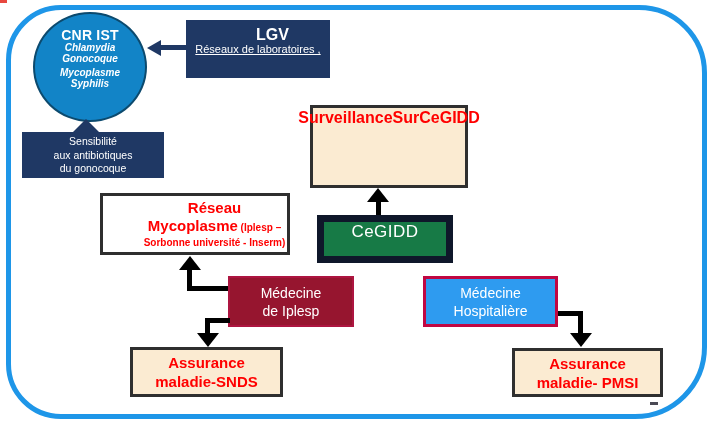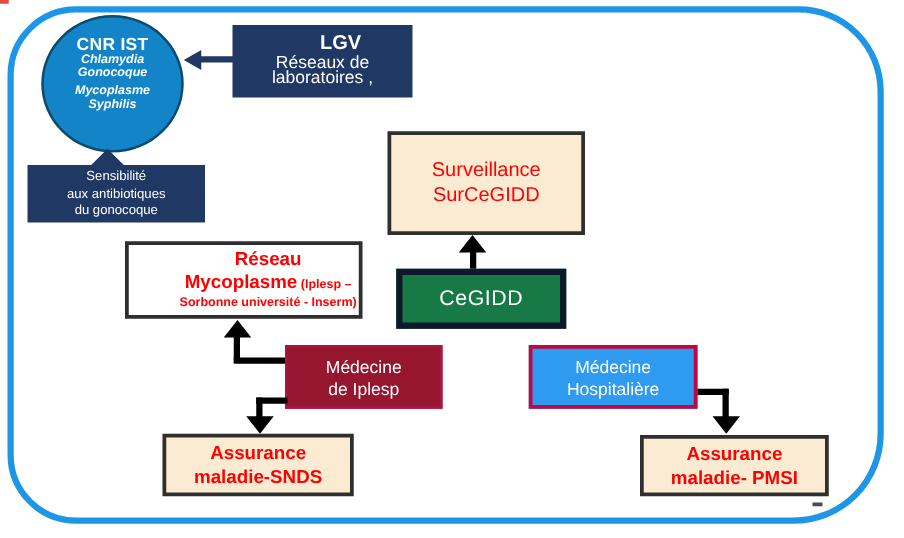--- a/index.html
+++ b/index.html
@@ -15,46 +15,46 @@
   .cnr{left:33px;top:12px;width:114px;height:110px;border-radius:50%;
        background:#1284C7;border:2px solid #0c4a6e;color:#fff;text-align:center;}
   .cnr-title{margin-top:13px;font-size:14px;font-weight:bold;letter-spacing:.2px;}
   .cnr-item{font-size:10px;font-weight:bold;line-height:10.5px;font-style:italic;}
   .cnr-item.gap{margin-top:4px;}
 
   
   .lgv{left:186px;top:20px;width:144px;height:58px;background:#1F3864;color:#fff;
        text-align:center;padding-top:5px;}
   .lgv-title{font-size:16px;font-weight:bold;line-height:19px;padding-left:29px;}
-  .lgv-sub{font-size:14px;line-height:11.5px;}
+  .lgv-sub{font-size:11px;line-height:11.5px;text-decoration:underline;}
 
   
   .a-lgv-line{left:160px;top:45px;width:28px;height:5px;background:#1F3864;}
   .a-lgv-head{left:147px;top:39.5px;width:0;height:0;border-top:8px solid transparent;
               border-bottom:8px solid transparent;border-right:14px solid #1F3864;}
 
   
   .sens{left:22px;top:132px;width:142px;height:46px;background:#1F3864;color:#fff;
         text-align:center;font-size:10.5px;line-height:13.5px;padding-top:3px;}
   .sens-pointer{left:72px;top:119px;width:0;height:0;border-left:14px solid transparent;
                 border-right:14px solid transparent;border-bottom:14px solid #1F3864;}
 
   
   .surv{left:310px;top:105px;width:158px;height:83px;background:#FBEBD2;
-        border:3px solid #2F2F2F;color:#FF0000;display:flex;flex-direction:column;
-        justify-content:center;text-align:center;font-size:16px;font-weight:normal;line-height:20px;}
+        border:3px solid #2F2F2F;color:#FF0000;display:flex;flex-direction:row;
+        justify-content:center;text-align:center;font-size:16px;font-weight:bold;line-height:20px;}
 
   
   .a-surv-line{left:376px;top:200px;width:5px;height:15px;background:#000;}
   .a-surv-head{left:367px;top:188px;width:0;height:0;border-left:11px solid transparent;
                border-right:11px solid transparent;border-bottom:14px solid #000;}
 
   
   .cegidd{left:317px;top:215px;width:136px;height:48px;background:#177A46;
-          border:5px solid #0f172a;color:#fff;display:flex;align-items:center;
+          border:7px solid #0f172a;color:#fff;display:flex;
           justify-content:center;font-size:17px;letter-spacing:.5px;}
 
   
   .sent{left:100px;top:193px;width:190px;height:62px;background:#fff;border:3px solid #2F2F2F;
         color:#FF0000;text-align:center;padding-top:3px;padding-left:39px;}
   .sent-l1{font-size:15px;font-weight:bold;line-height:18px;}
   .sent-l2{font-size:15px;font-weight:bold;line-height:18px;}
   .sent-small{font-size:10px;font-weight:bold;}
   .sent-l3{font-size:10px;font-weight:bold;line-height:12px;}
 

